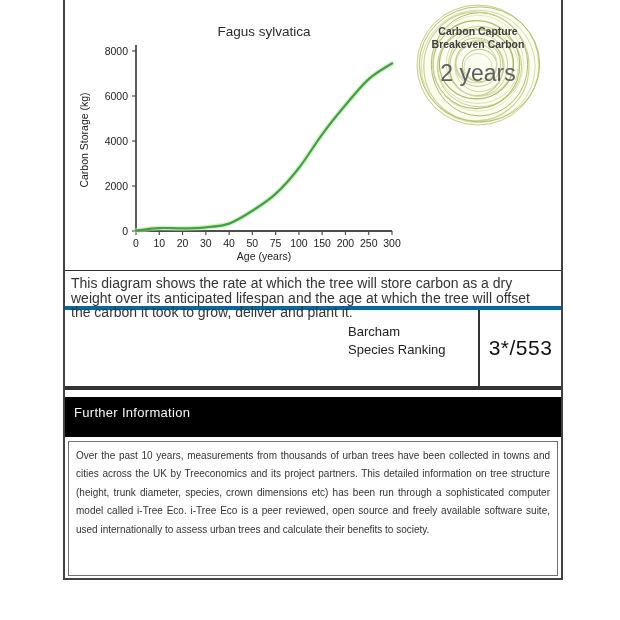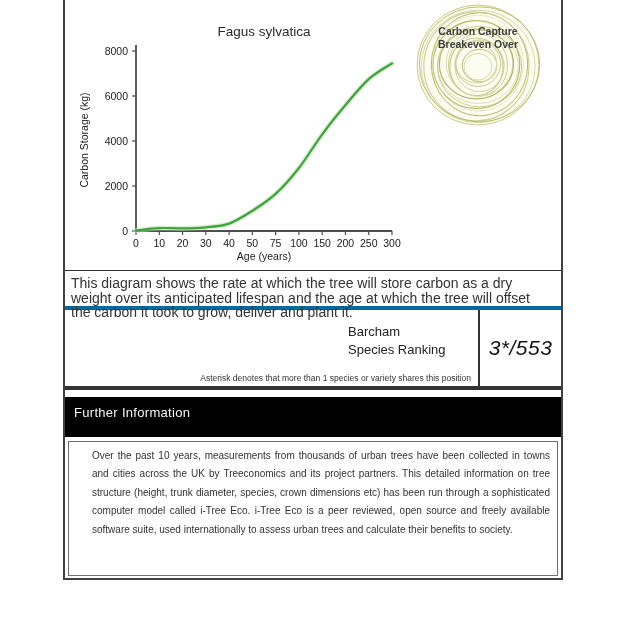--- a/index.html
+++ b/index.html
@@ -29,35 +29,35 @@
     padding:5px 8px 0 6px; font-size:14px; line-height:14.5px; color:#333;
   }
   
   .ranking-section { height:80px; box-sizing:border-box; border-bottom:4px solid #333; display:flex; }
   .ranking-left { flex:1; position:relative; }
   .ranking-title { position:absolute; left:283px; top:13px; font-size:13px; line-height:17.5px; color:#222; }
   .ranking-note { position:absolute; right:7px; bottom:3px; font-size:8.5px; color:#333; }
   .ranking-right {
     width:83px; box-sizing:border-box; border-left:2px solid #333;
     display:flex; align-items:center; justify-content:center;
-    font-size:21px; color:#111; letter-spacing:0.5px;font-style:italic;
+    font-size:21px; color:#111; letter-spacing:0.5px;
   }
   
   .gap7 { height:7px; }
   .gap4 { height:4px; }
   .info-header-bar {
     height:40px; box-sizing:border-box; background:#000000; color:#f7f7f7;
     font-size:13px; padding:8px 0 0 9px; letter-spacing:0.3px;
   }
   .info-box {
     margin:0 3px; height:135px; box-sizing:border-box;
     border:1px solid #6f6f6f; padding:5px 7px; overflow:hidden;
     font-size:10px; line-height:18.4px; color:#333;
   }
-  .info-para { text-align:justify;margin-left:16px; }
+  .info-para { text-align:justify; }
   .info-link { margin-top:10px; }
 </style>
 </head>
 <body>
 
 <div class="certificate">
 
   <div class="chart-section">
     <svg class="chart" id="chart-svg" width="496" height="271" viewBox="0 0 496 271">
         <path d="M 71 45 L 71 231 L 327 231" fill="none" stroke="#4d4d4d" stroke-width="1.8"></path>
@@ -117,34 +117,34 @@
           <ellipse cx="65.5" cy="65.6" rx="42.2" ry="40.2" fill="none" stroke="#c6cc8b" stroke-width="0.95"></ellipse>
           <ellipse cx="62.4" cy="63.7" rx="43.4" ry="44.0" fill="none" stroke="#b5bd66" stroke-width="1.20"></ellipse>
           <ellipse cx="64.1" cy="62.2" rx="45.2" ry="48.0" fill="none" stroke="#d8dcb0" stroke-width="0.70"></ellipse>
           <ellipse cx="65.5" cy="63.3" rx="48.2" ry="51.6" fill="none" stroke="#adb55e" stroke-width="0.95"></ellipse>
           <ellipse cx="62.4" cy="65.4" rx="52.6" ry="54.5" fill="none" stroke="#cdd299" stroke-width="1.20"></ellipse>
           <ellipse cx="64.2" cy="65.4" rx="57.0" ry="56.3" fill="none" stroke="#c6cc8b" stroke-width="0.70"></ellipse>
           <ellipse cx="65.5" cy="63.3" rx="60.2" ry="57.5" fill="none" stroke="#b5bd66" stroke-width="0.95"></ellipse>
         </svg>
       <div class="badge-text">
         <div class="badge-line">Carbon Capture</div>
-        <div class="badge-line">Breakeven Over</div>
+        <div class="badge-line">Breakeven Carbon</div>
+        <div class="badge-value">2 years</div>
       </div>
     </div>
   </div>
 
   <div class="caption-section">This diagram shows the rate at which the tree will store carbon as a dry weight over its anticipated lifespan and the age at which the tree will offset the carbon it took to grow, deliver and plant it.</div>
 
   <div class="ranking-section">
     <div class="ranking-left">
       <div class="ranking-title">
         <div>Barcham</div>
         <div>Species Ranking</div>
       </div>
-      <div class="ranking-note">Asterisk denotes that more than 1 species or variety shares this position</div>
     </div>
     <div class="ranking-right">3*/553</div>
   </div>
 
   <div class="gap7"></div>
 
   <div class="info-header-bar">
     <span>Further Information</span>
   </div>
   <div class="gap4"></div>

